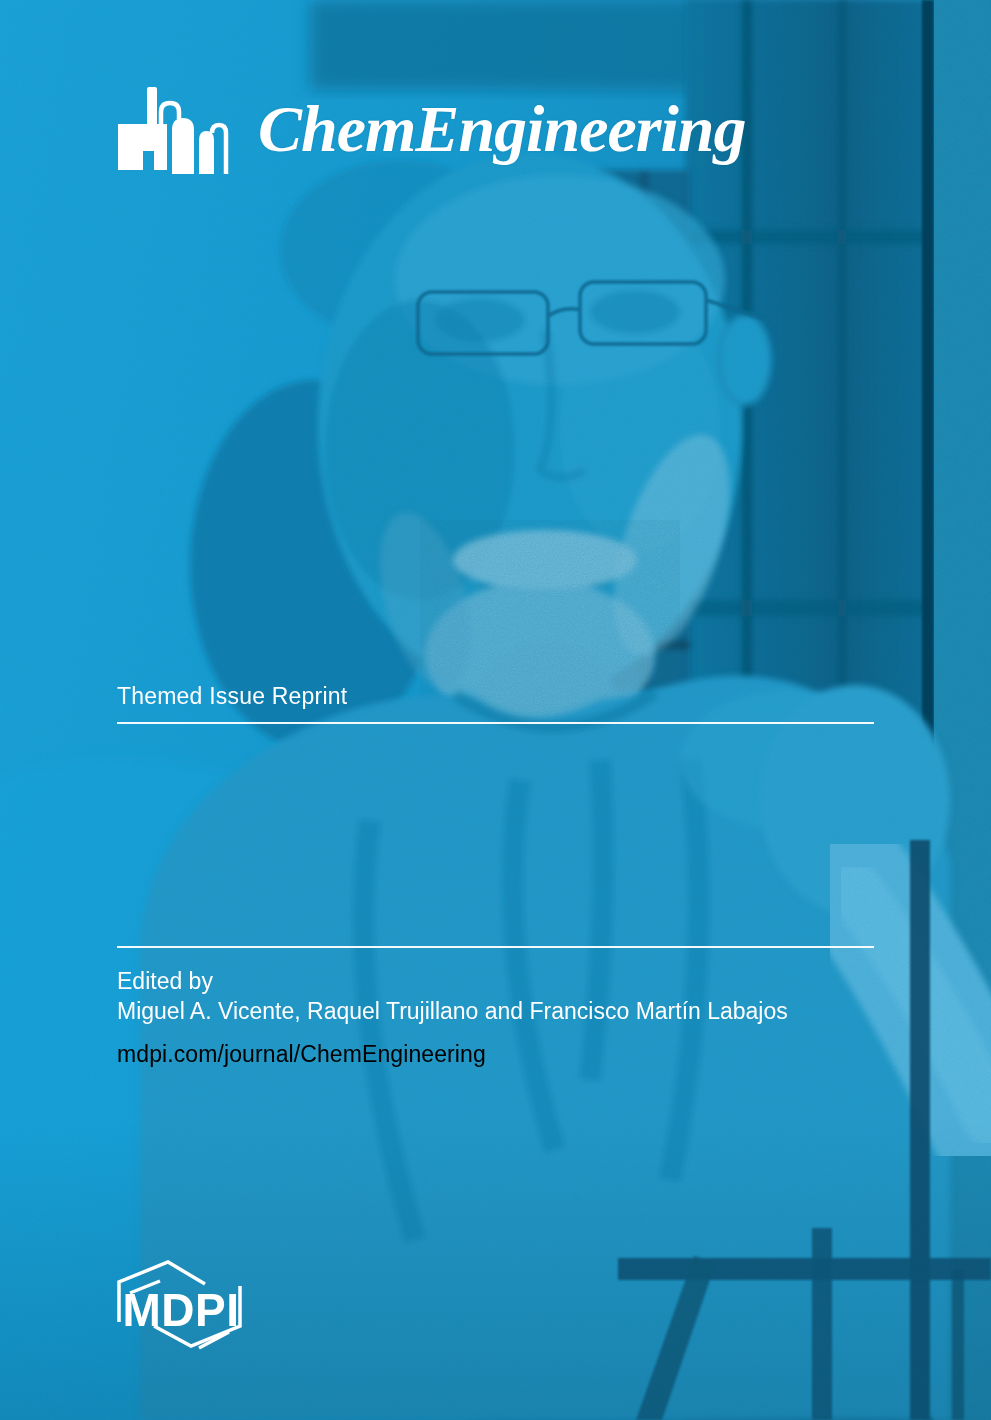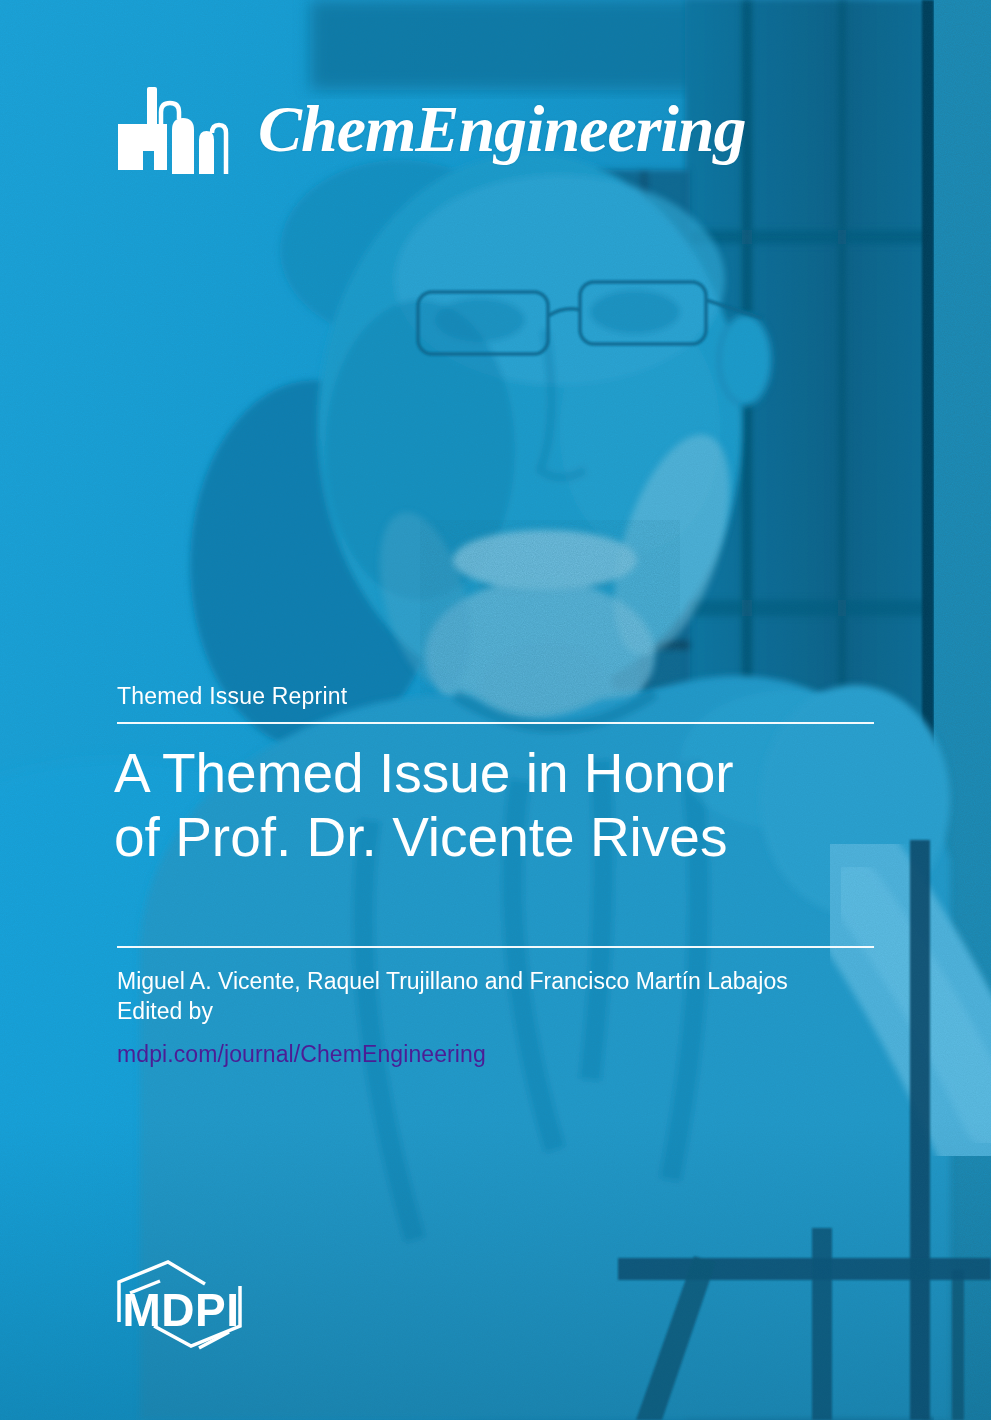--- a/index.html
+++ b/index.html
@@ -38,21 +38,21 @@
   }
   .title span{display:block;}
   .edited{
     position:absolute;left:117px;top:966px;
     font-size:23px;line-height:30px;
   }
   .edited span{display:block;}
   .url{
     position:absolute;left:117px;top:1041px;
     font-size:23px;letter-spacing:.1px;
-    text-decoration:none;color:#4c1d95;
+    text-decoration:none;color:#000000;
   }
   .mdpi-logo{position:absolute;left:110px;top:1253px;width:150px;height:105px;}
   .mdpi-logo text{
     font-family:"Liberation Sans",sans-serif;
     font-weight:bold;font-size:46px;letter-spacing:.5px;
     fill:#fff;
   }
 </style>
 </head>
 <body>
@@ -191,29 +191,25 @@
       <g stroke="#fff" stroke-width="4.5" fill="none">
         <path d="M46,45 V27 Q46,18 55,18 Q64,18 64,27 V34"></path>
         <path d="M97,48 Q97,40 104,40 Q111,40 111,48 V89"></path>
       </g>
     </svg>
     <div class="wordmark">ChemEngineering</div>
 
     <div class="kicker">Themed Issue Reprint</div>
     <div class="rule rule-top"></div>
 
-    <h1 class="title" style="margin:0;font-weight:400">
-      <span>A Themed Issue in Honor</span>
-      <span>of Prof. Dr. Vicente Rives</span>
-    </h1>
 
     <div class="rule rule-bottom"></div>
     <div class="edited">
+      <span>Edited by</span>
       <span>Miguel A. Vicente, Raquel Trujillano and Francisco Martín Labajos</span>
-      <span>Edited by</span>
     </div>
 
     <a class="url" href="#">mdpi.com/journal/ChemEngineering</a>
 
     <svg class="mdpi-logo" viewBox="0 0 150 105" aria-hidden="true">
       <g stroke="#fff" stroke-width="3.5" fill="none" stroke-linejoin="miter">
         <path d="M9,69 L9,29 L58,9 L95,31"></path>
         <path d="M20,40 L50,28"></path>
         <path d="M130,33 L130,73 L81,93 L44,73"></path>
         <path d="M119,79 L89,95"></path>

